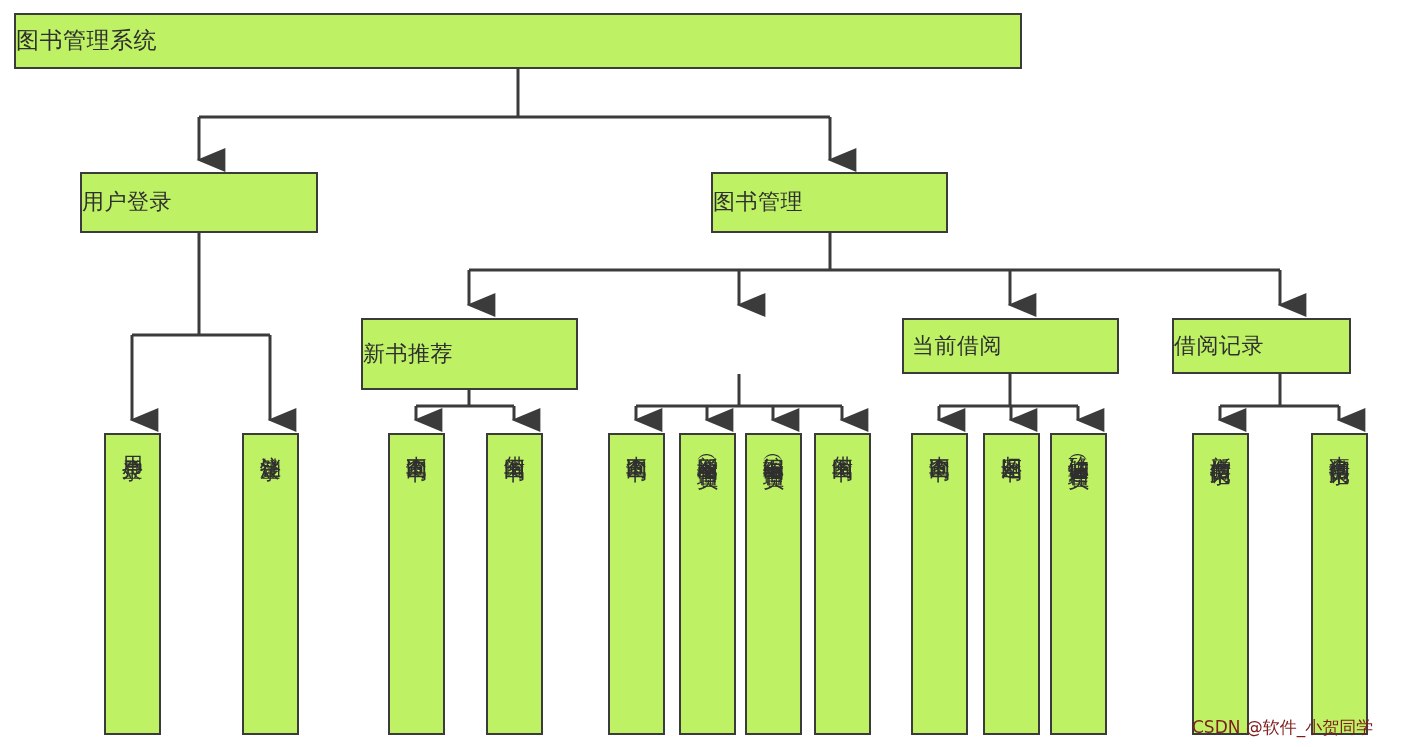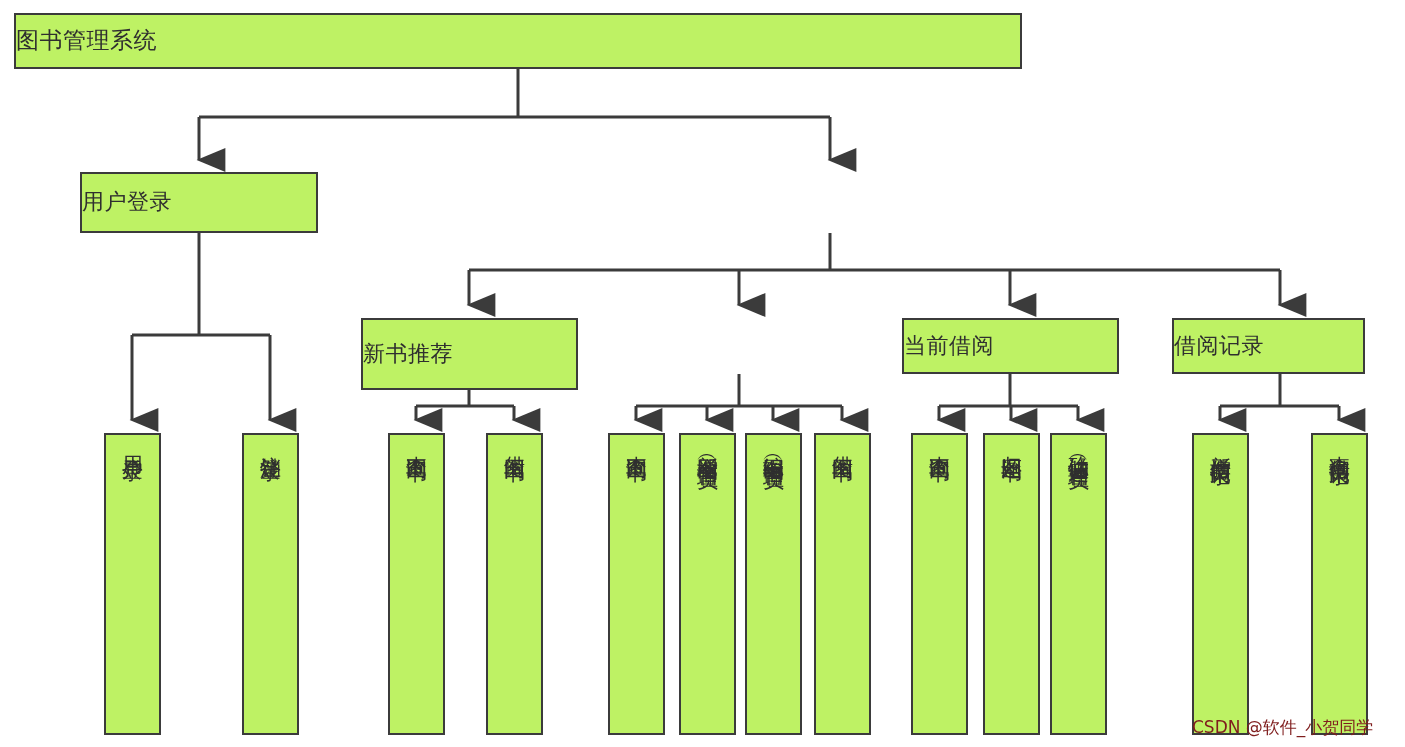--- a/index.html
+++ b/index.html
@@ -126,28 +126,31 @@
     </g>
   </svg>
 
   <div class="node horiz root" style="left:14px; top:13px; width:1008px; height:56px;">
     <span>图书管理系统</span>
   </div>
 
   <div class="node horiz" style="left:80px; top:172px; width:238px; height:61px;">
     <span>用户登录</span>
   </div>
+  <div class="node horiz" style="left:711px; top:172px; width:237px; height:61px;">
+    <span>图书管理</span>
+  </div>
 
   <div class="node horiz" style="left:361px; top:318px; width:217px; height:72px;">
     <span>新书推荐</span>
   </div>
-  <div class="node horiz" style="left:902px; top:318px; width:217px; height:56px;">
+  <div class="node horiz" style="left:902px; top:318px; width:217px; height:56px;padding-left:8px;">
     <span>当前借阅</span>
   </div>
-  <div class="node horiz" style="left:1172px; top:318px; width:193px; height:56px;">
+  <div class="node horiz" style="left:1172px; top:318px; width:179px; height:56px;">
     <span>借阅记录</span>
   </div>
 
   <div class="node vert" style="left:104px; top:433px; width:57px; height:302px;">
     <span class="vtext">用户登录</span>
   </div>
   <div class="node vert" style="left:242px; top:433px; width:57px; height:302px;">
     <span class="vtext">注销登录</span>
   </div>
   <div class="node vert" style="left:388px; top:433px; width:57px; height:302px;">

